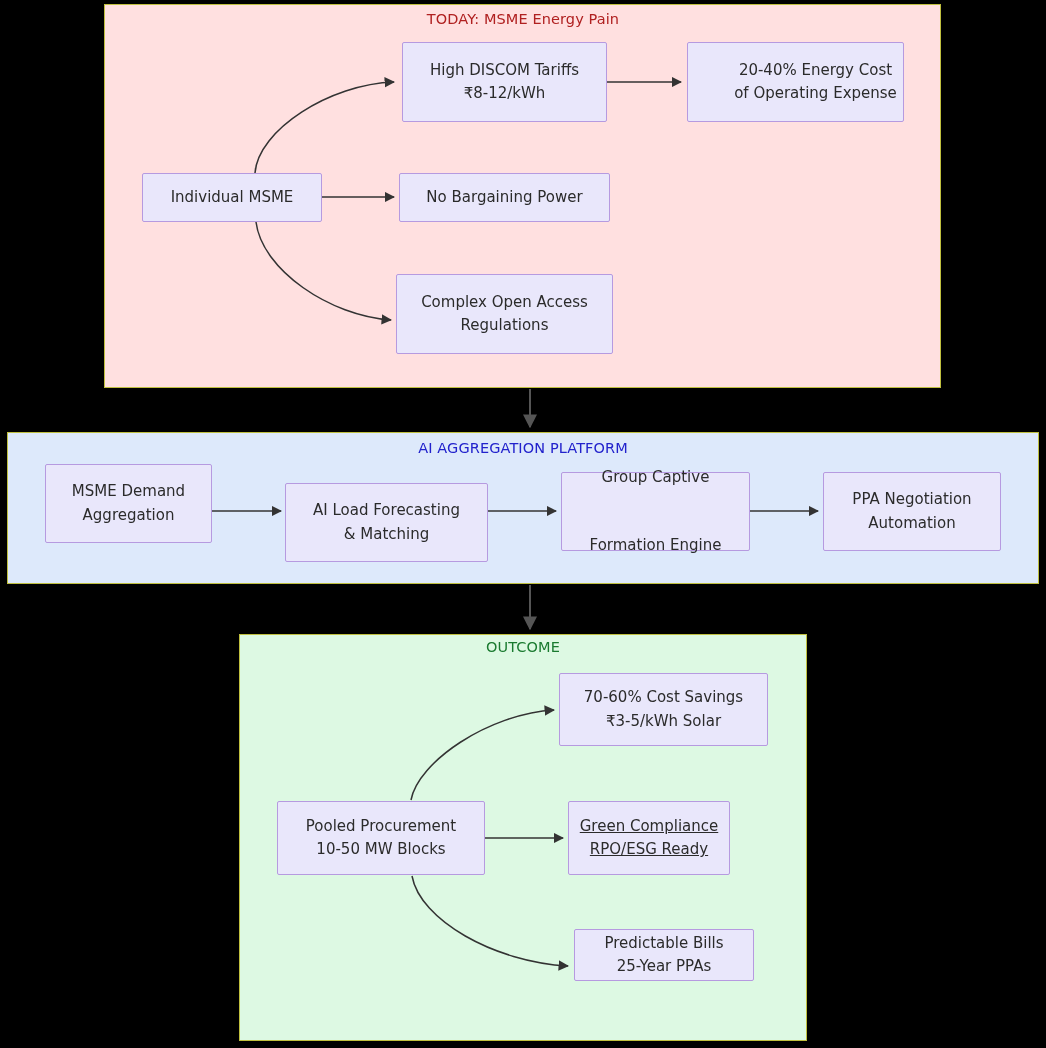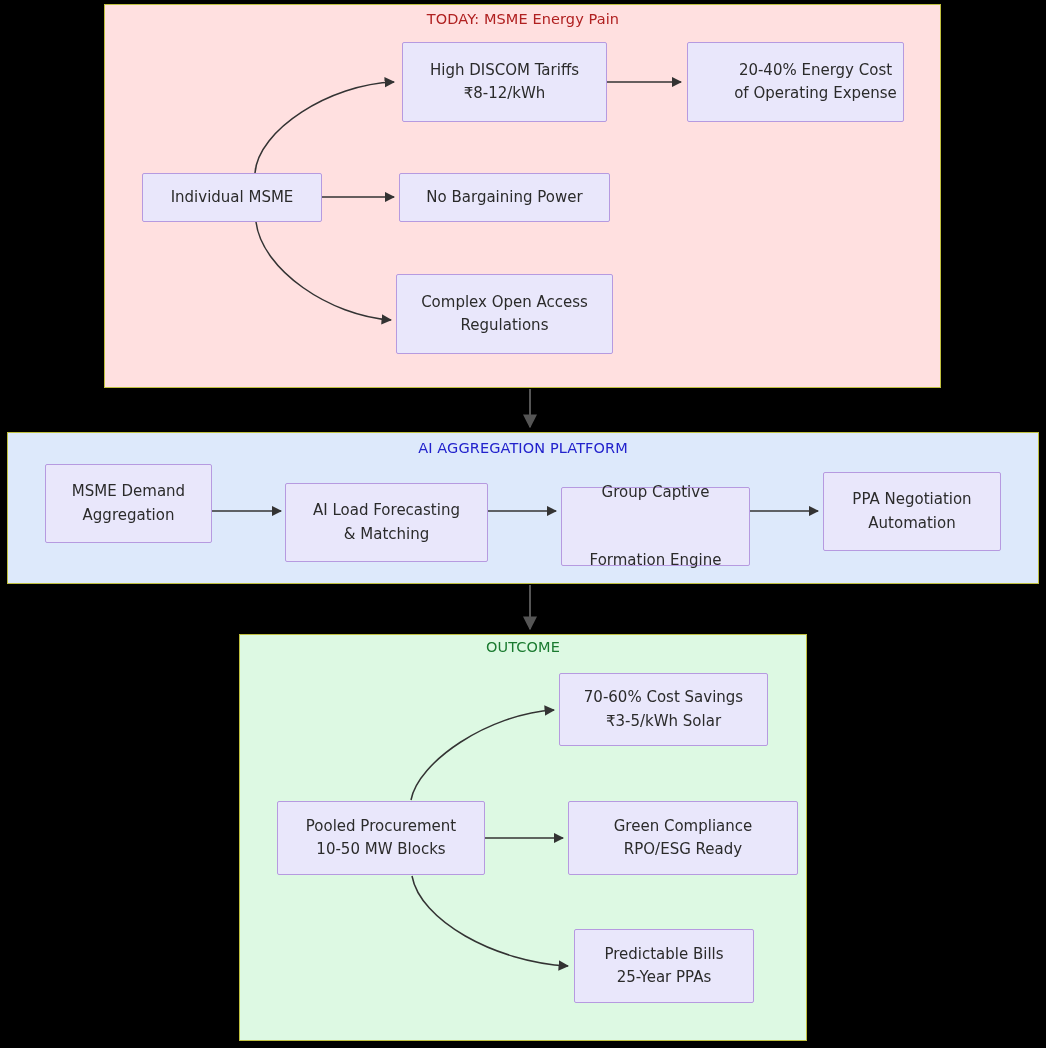--- a/index.html
+++ b/index.html
@@ -158,43 +158,43 @@
   <div class="node" style="left:45px; top:464px; width:167px; height:79px;">
     <span class="ln">MSME Demand</span>
     <span class="ln">Aggregation</span>
   </div>
 
   <div class="node" style="left:285px; top:472px; width:203px; height:79px;margin-top:11px;">
     <span class="ln">AI Load Forecasting</span>
     <span class="ln">&amp; Matching</span>
   </div>
 
-  <div class="node" style="left:561px; top:487px; width:189px; height:79px;gap:44px;">
+  <div class="node" style="left:561px; top:472px; width:189px; height:79px;gap:44px;">
     <span class="ln">Group Captive</span>
     <span class="ln">Formation Engine</span>
   </div>
 
   <div class="node" style="left:823px; top:472px; width:178px; height:79px;">
     <span class="ln">PPA Negotiation</span>
     <span class="ln">Automation</span>
   </div>
 
   <div class="node" style="left:277px; top:801px; width:208px; height:74px;">
     <span class="ln">Pooled Procurement</span>
     <span class="ln">10-50 MW Blocks</span>
   </div>
 
   <div class="node" style="left:559px; top:673px; width:209px; height:73px;">
     <span class="ln">70-60% Cost Savings</span>
     <span class="ln">₹3-5/kWh Solar</span>
   </div>
 
-  <div class="node" style="left:568px; top:801px; width:230px; height:74px;">
+  <div class="node" style="left:568px; top:801px; width:162px; height:74px;text-decoration:underline;">
     <span class="ln">Green Compliance</span>
     <span class="ln">RPO/ESG Ready</span>
   </div>
 
-  <div class="node" style="left:574px; top:929px; width:180px; height:74px;">
+  <div class="node" style="left:574px; top:929px; width:180px; height:52px;">
     <span class="ln">Predictable Bills</span>
     <span class="ln">25-Year PPAs</span>
   </div>
 
 </div>
 
 </body></html>

